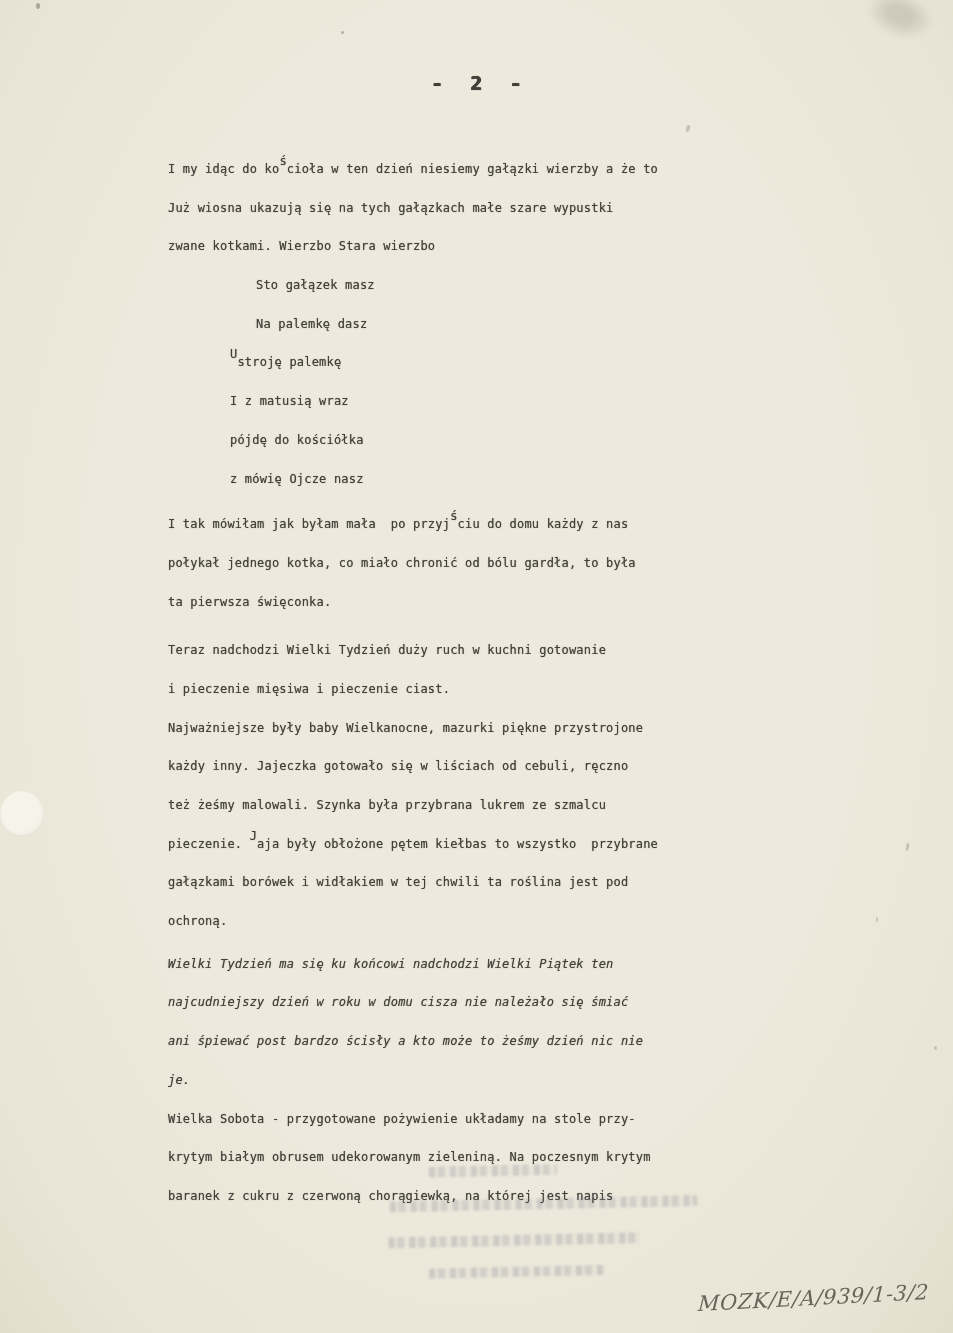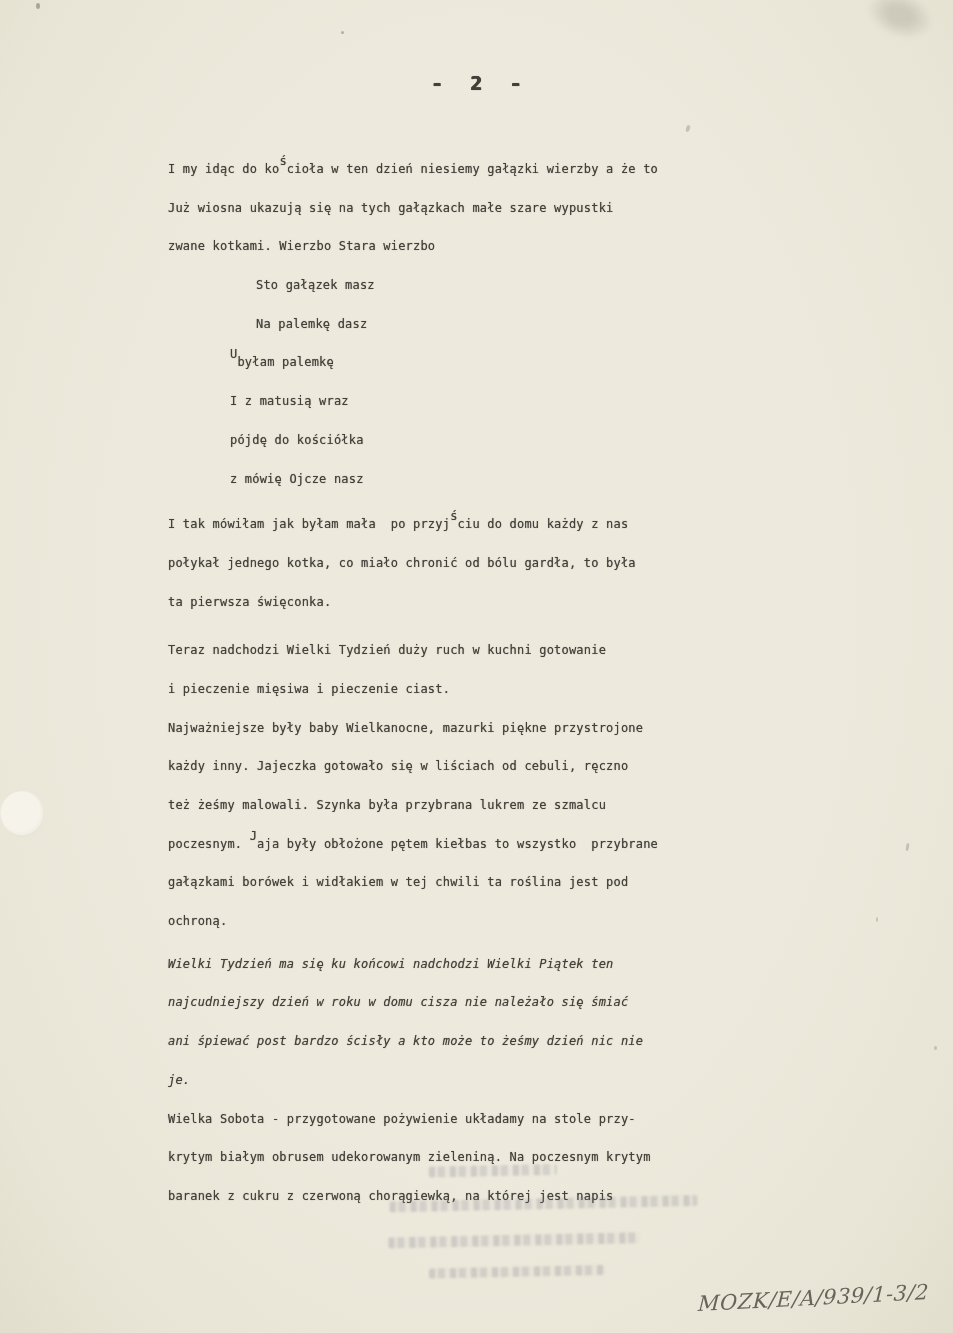--- a/index.html
+++ b/index.html
@@ -108,39 +108,39 @@
       <div class="block" data-name="paragraph-1">
         <div class="line" data-name="text-line"><span>I my idąc do ko</span><span class="sup" data-name="raised-typed-letter">ś</span><span>cioła w ten dzień niesiemy gałązki wierzby a że to</span></div>
         <div class="line" data-name="text-line">Już wiosna ukazują się na tych gałązkach małe szare wypustki</div>
         <div class="line" data-name="text-line">zwane kotkami. Wierzbo Stara wierzbo</div>
       </div>
       <div class="block" data-name="verse-1">
         <div class="line" data-name="text-line">Sto gałązek masz</div>
         <div class="line" data-name="text-line">Na palemkę dasz</div>
       </div>
       <div class="block" data-name="verse-2">
-        <div class="line" data-name="text-line"><span class="sup" data-name="raised-typed-letter">U</span><span>byłam palemkę</span></div>
+        <div class="line" data-name="text-line"><span class="sup" data-name="raised-typed-letter">U</span><span>stroję palemkę</span></div>
         <div class="line" data-name="text-line">I z matusią wraz</div>
         <div class="line" data-name="text-line">pójdę do kościółka</div>
         <div class="line" data-name="text-line">z mówię Ojcze nasz</div>
       </div>
       <div class="block" data-name="paragraph-2">
         <div class="line" data-name="text-line"><span>I tak mówiłam jak byłam mała  po przyj</span><span class="sup" data-name="raised-typed-letter">ś</span><span>ciu do domu każdy z nas</span></div>
         <div class="line" data-name="text-line">połykał jednego kotka, co miało chronić od bólu gardła, to była</div>
         <div class="line" data-name="text-line">ta pierwsza święconka.</div>
       </div>
       <div class="block" data-name="paragraph-3">
         <div class="line" data-name="text-line">Teraz nadchodzi Wielki Tydzień duży ruch w kuchni gotowanie</div>
         <div class="line" data-name="text-line">i pieczenie mięsiwa i pieczenie ciast.</div>
       </div>
       <div class="block" data-name="paragraph-4">
         <div class="line" data-name="text-line">Najważniejsze były baby Wielkanocne, mazurki piękne przystrojone</div>
         <div class="line" data-name="text-line">każdy inny. Jajeczka gotowało się w liściach od cebuli, ręczno</div>
         <div class="line" data-name="text-line">też żeśmy malowali. Szynka była przybrana lukrem ze szmalcu</div>
-        <div class="line" data-name="text-line"><span>poczesnym. </span><span class="sup" data-name="raised-typed-letter">J</span><span>aja były obłożone pętem kiełbas to wszystko  przybrane</span></div>
+        <div class="line" data-name="text-line"><span>pieczenie. </span><span class="sup" data-name="raised-typed-letter">J</span><span>aja były obłożone pętem kiełbas to wszystko  przybrane</span></div>
         <div class="line" data-name="text-line">gałązkami borówek i widłakiem w tej chwili ta roślina jest pod</div>
         <div class="line" data-name="text-line">ochroną.</div>
       </div>
       <div class="block" data-name="paragraph-5">
         <div class="line" data-name="text-line">Wielki Tydzień ma się ku końcowi nadchodzi Wielki Piątek ten</div>
         <div class="line" data-name="text-line">najcudniejszy dzień w roku w domu cisza nie należało się śmiać</div>
         <div class="line" data-name="text-line">ani śpiewać post bardzo ścisły a kto może to żeśmy dzień nic nie</div>
         <div class="line" data-name="text-line">je.</div>
       </div>
       <div class="block" data-name="paragraph-6">

